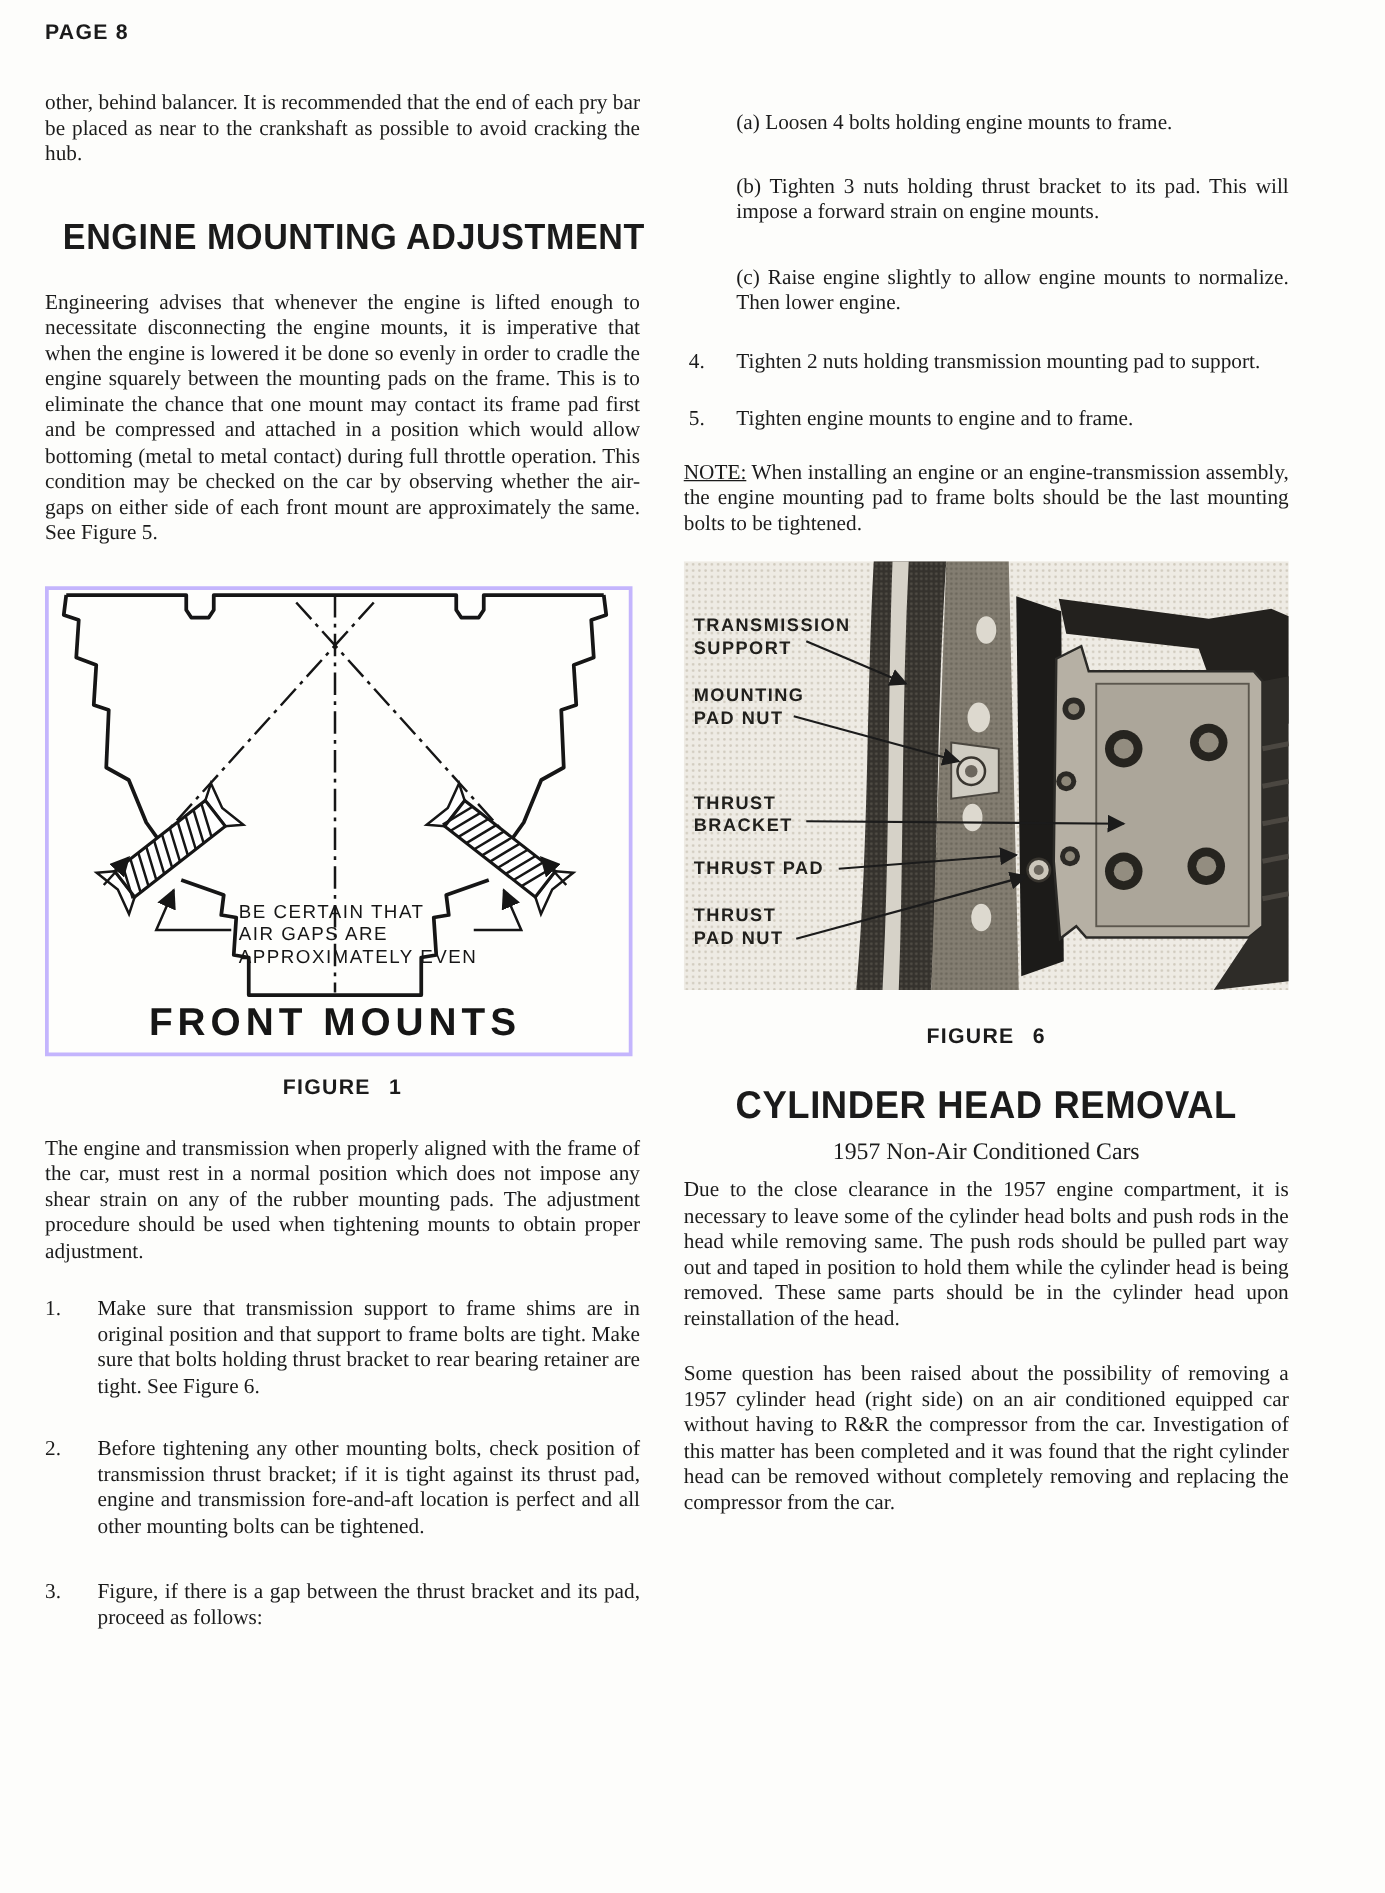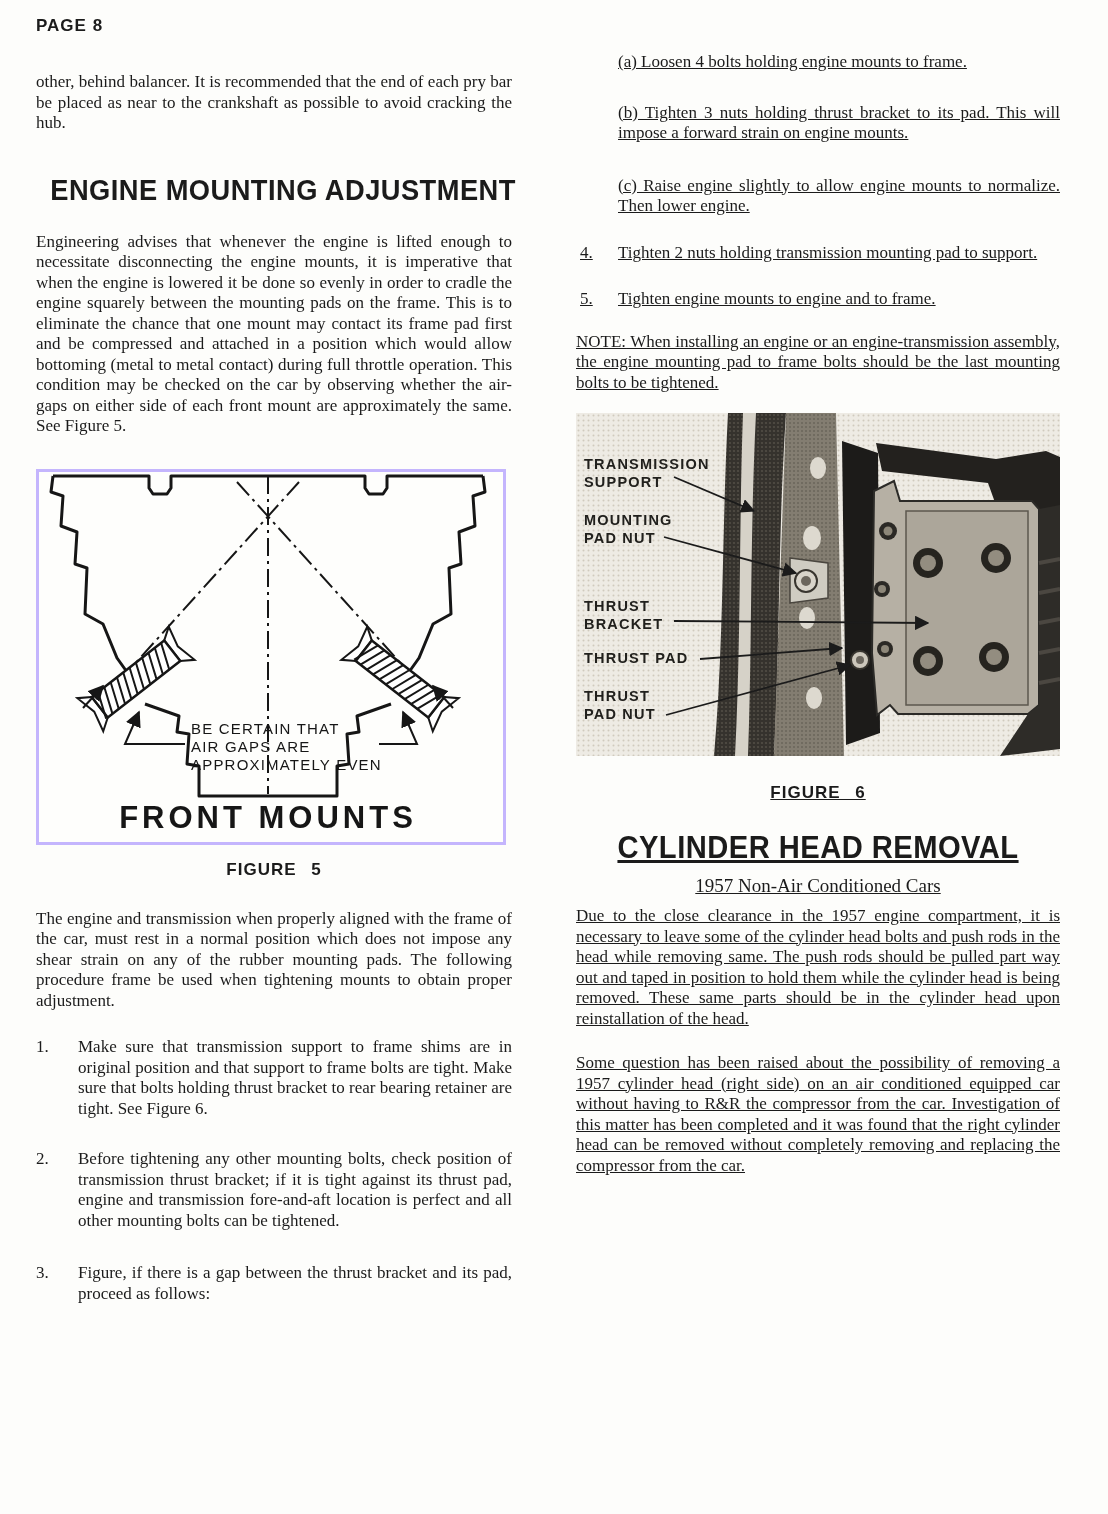--- a/index.html
+++ b/index.html
@@ -8,22 +8,22 @@
     width:1108px;height:1514px;
     background:#fdfdfb;
     overflow:hidden;
     font-family:"Liberation Serif", serif;
     color:#1b1b1b;
     box-sizing:border-box;
     padding:0 0 0 36px;
     display:flex;
   }
   .col{display:flex;flex-direction:column;box-sizing:border-box;}
-  .col-left{width:476px;margin-right:64px;}
-  .col-right{width:484px;padding-top:52px;text-decoration:underline;}
+  .col-left{width:476px;margin-right:35px;}
+  .col-right{width:484px;padding-top:88px;}
   p{margin:0;font-size:17px;line-height:20.5px;text-align:justify;}
   .page-label{
     margin-top:16px;
     font-family:"Liberation Sans",sans-serif;
     font-weight:700;font-size:17px;letter-spacing:1px;
   }
   .intro{margin-top:36px;}
   h1.sec{
     margin:36px 0 0 0;text-align:center;
     font-family:"Liberation Sans",sans-serif;
@@ -121,23 +121,23 @@
         <path d="M 340 272 H 378 L 364 240" stroke="#161616" stroke-width="2" fill="none" marker-end="url(#arr5)"></path>
         <path d="M 44 236 L 64 214" stroke="#161616" stroke-width="2" fill="none" marker-end="url(#arr5)"></path>
         <path d="M 414 236 L 394 214" stroke="#161616" stroke-width="2" fill="none" marker-end="url(#arr5)"></path>
 
         <text x="152" y="262" font-size="15" letter-spacing="1.2" fill="#161616">BE CERTAIN THAT</text>
         <text x="152" y="280" font-size="15" letter-spacing="1.2" fill="#161616">AIR GAPS ARE</text>
         <text x="152" y="298" font-size="15" letter-spacing="1.2" fill="#161616">APPROXIMATELY EVEN</text>
         <text x="229" y="356" font-size="31" font-weight="bold" letter-spacing="4" text-anchor="middle" fill="#161616">FRONT MOUNTS</text>
       </svg>
     </div>
-    <div class="fig-caption">FIGURE 5</div>
-
-    <p class="align-para">The engine and transmission when properly aligned with the frame of the car, must rest in a normal position which does not impose any shear strain on any of the rubber mounting pads. The following procedure frame be used when tightening mounts to obtain proper adjustment.</p>
+    <div class="fig-caption">FIGURE 1</div>
+
+    <p class="align-para">The engine and transmission when properly aligned with the frame of the car, must rest in a normal position which does not impose any shear strain on any of the rubber mounting pads. The adjustment procedure should be used when tightening mounts to obtain proper adjustment.</p>
 
     <div class="step">
       <span class="num">1.</span>
       <p class="txt">Make sure that transmission support to frame shims are in original position and that support to frame bolts are tight. Make sure that bolts holding thrust bracket to rear bearing retainer are tight. See Figure 6.</p>
     </div>
     <div class="step step2">
       <span class="num">2.</span>
       <p class="txt">Before tightening any other mounting bolts, check position of transmission thrust bracket; if it is tight against its thrust pad, engine and transmission fore-and-aft location is perfect and all other mounting bolts can be tightened.</p>
     </div>
     <div class="step step3">

